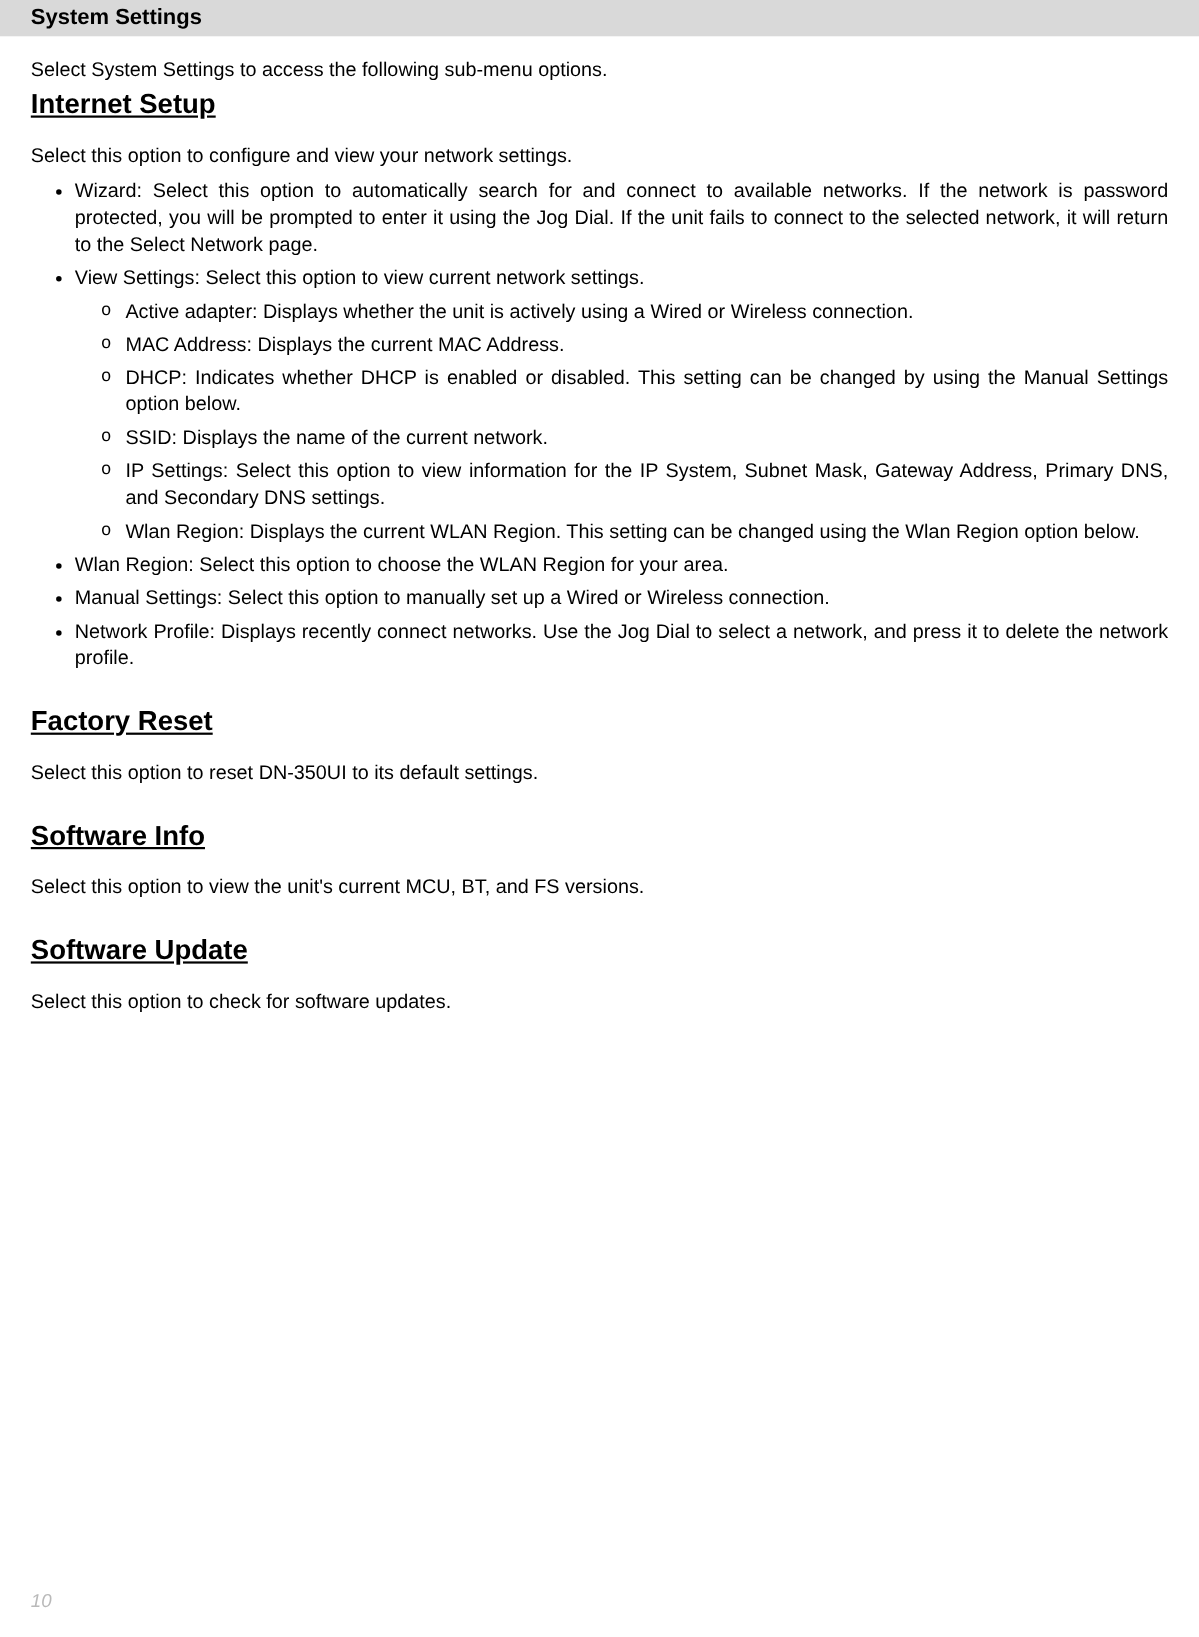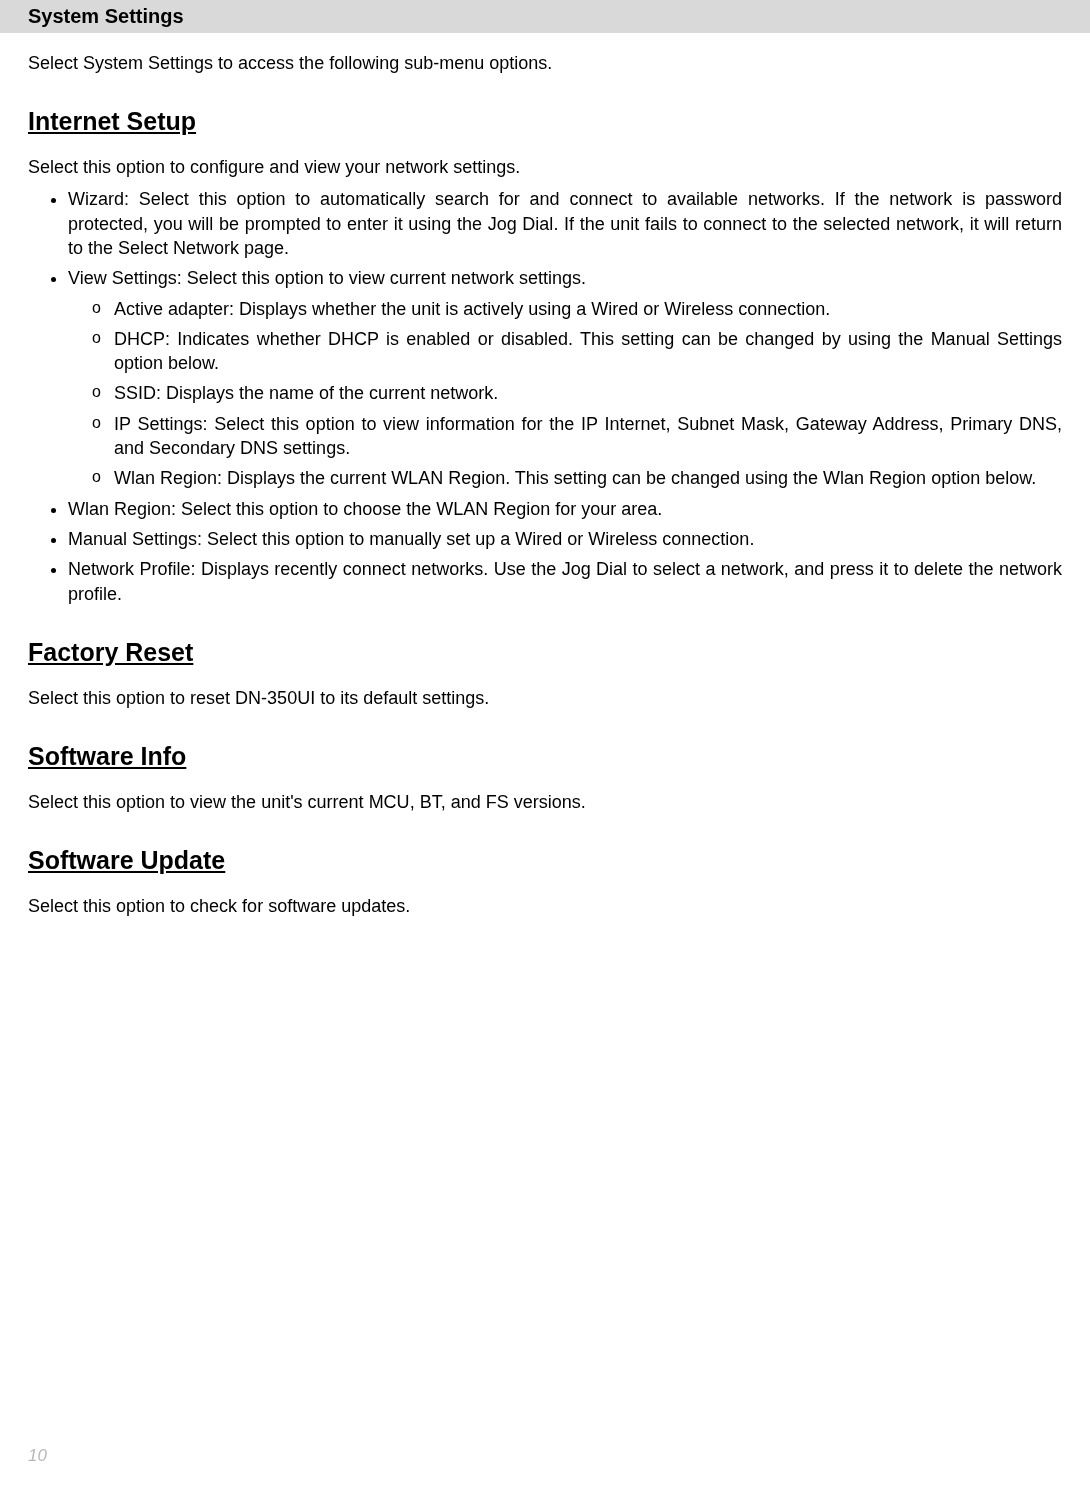--- a/index.html
+++ b/index.html
@@ -19,21 +19,21 @@
   }
   .section-header {
     background: #d9d9d9;
     font-weight: bold;
     font-size: 20px;
     padding: 3px 10px 3px 2px;
     margin: 0 -28px 18px -28px;
     padding-left: 28px;
   }
   .intro {
-    margin: 0 0 30px 0;
+    margin: 0 0 4px 0;
   }
   .sub-heading {
     font-weight: bold;
     font-size: 25px;
     margin: 0 0 16px 0;
     text-decoration: underline;
   }
   .desc {
     margin: 0 0 8px 0;
   }
@@ -89,23 +89,24 @@
     <p class="sub-heading">Internet Setup</p>
     <p class="desc">Select this option to configure and view your network settings.</p>
     <ul class="bullets">
       <li>
         <b>Wizard:</b><span> Select this option to automatically search for and connect to available networks. If the network is password protected, you will be prompted to enter it using the </span><b>Jog Dial</b><span>. If the unit fails to connect to the selected network, it will return to the Select Network page.</span>
       </li>
       <li>
         <b>View Settings:</b><span> Select this option to view current network settings.</span>
         <ul class="sub">
           <li><b>Active adapter:</b><span> Displays whether the unit is actively using a </span><b>Wired</b><span> or </span><b>Wireless</b><span> connection.</span></li>
+          <li><b>MAC Address:</b><span> Displays the current MAC Address.</span></li>
           <li><b>DHCP:</b><span> Indicates whether DHCP is </span><b>enabled</b><span> or </span><b>disabled</b><span>. This setting can be changed by using the </span><b>Manual Settings</b><span> option below.</span></li>
           <li><b>SSID:</b><span> Displays the name of the current network.</span></li>
-          <li><b>IP Settings:</b><span> Select this option to view information for the </span><b>IP Internet</b><span>, </span><b>Subnet Mask</b><span>, </span><b>Gateway Address</b><span>, </span><b>Primary DNS</b><span>, and </span><b>Secondary DNS</b><span> settings.</span></li>
+          <li><b>IP Settings:</b><span> Select this option to view information for the </span><b>IP System</b><span>, </span><b>Subnet Mask</b><span>, </span><b>Gateway Address</b><span>, </span><b>Primary DNS</b><span>, and </span><b>Secondary DNS</b><span> settings.</span></li>
           <li><b>Wlan Region:</b><span> Displays the current WLAN Region. This setting can be changed using the </span><b>Wlan Region</b><span> option below.</span></li>
         </ul>
       </li>
       <li><b>Wlan Region:</b><span> Select this option to choose the WLAN Region for your area.</span></li>
       <li><b>Manual Settings:</b><span> Select this option to manually set up a </span><b>Wired</b><span> or </span><b>Wireless</b><span> connection.</span></li>
       <li><b>Network Profile:</b><span> Displays recently connect networks. Use the </span><b>Jog Dial</b><span> to select a network, and press it to delete the network profile.</span></li>
     </ul>
   </div>
 
   <div class="block">

